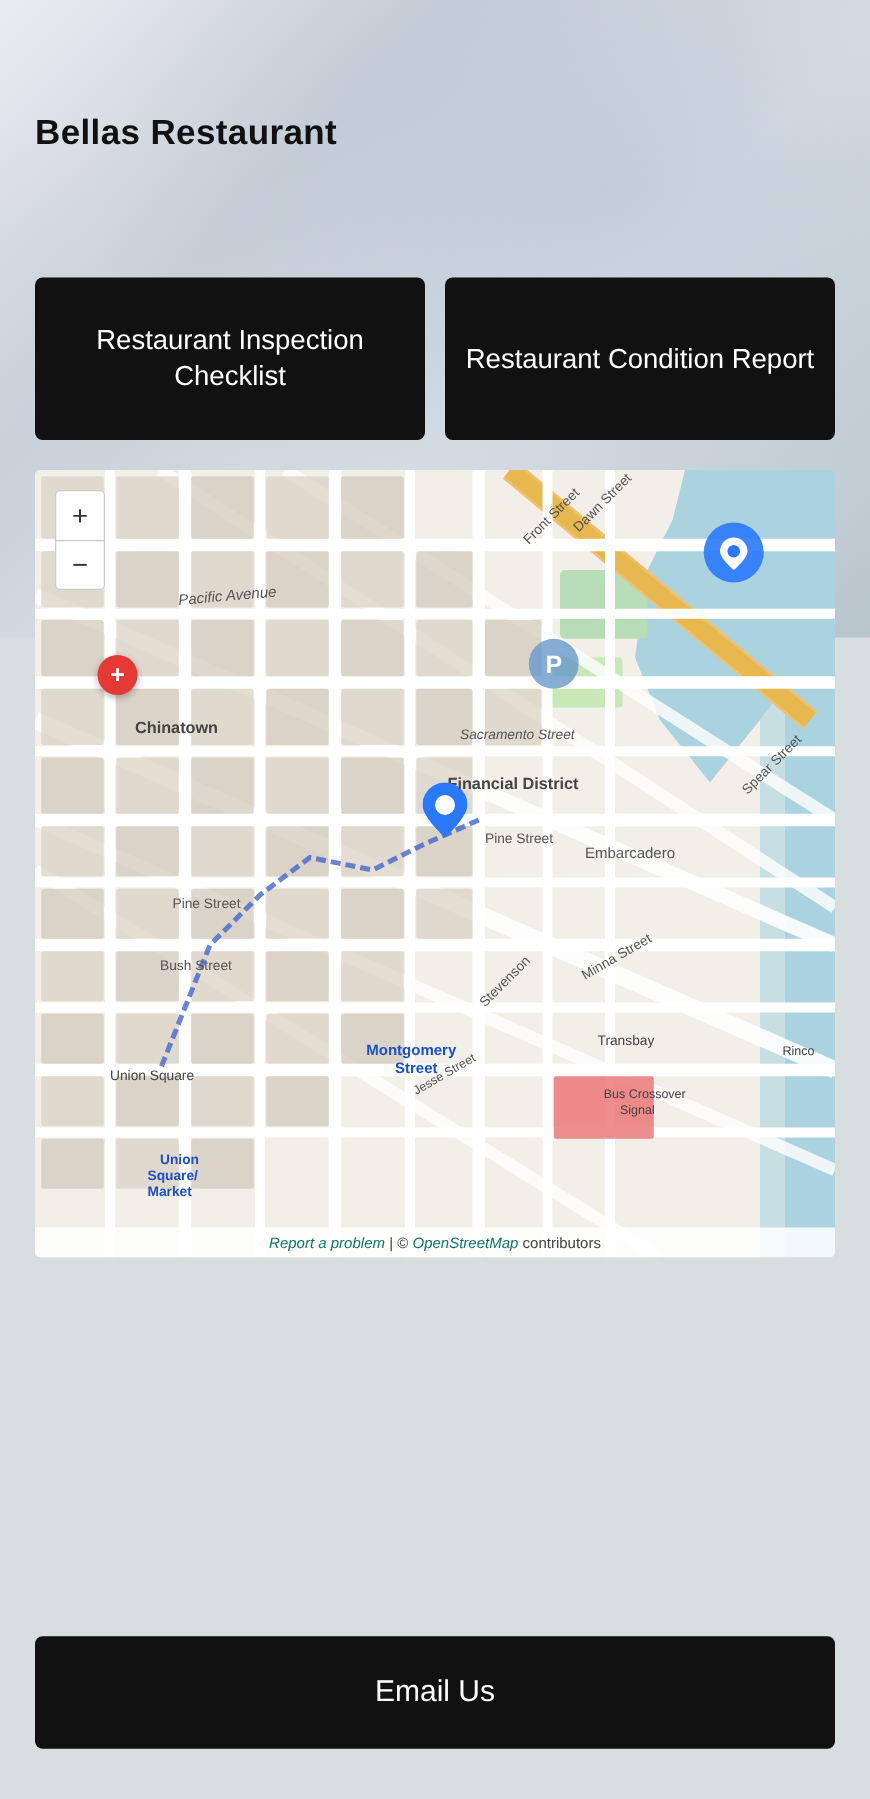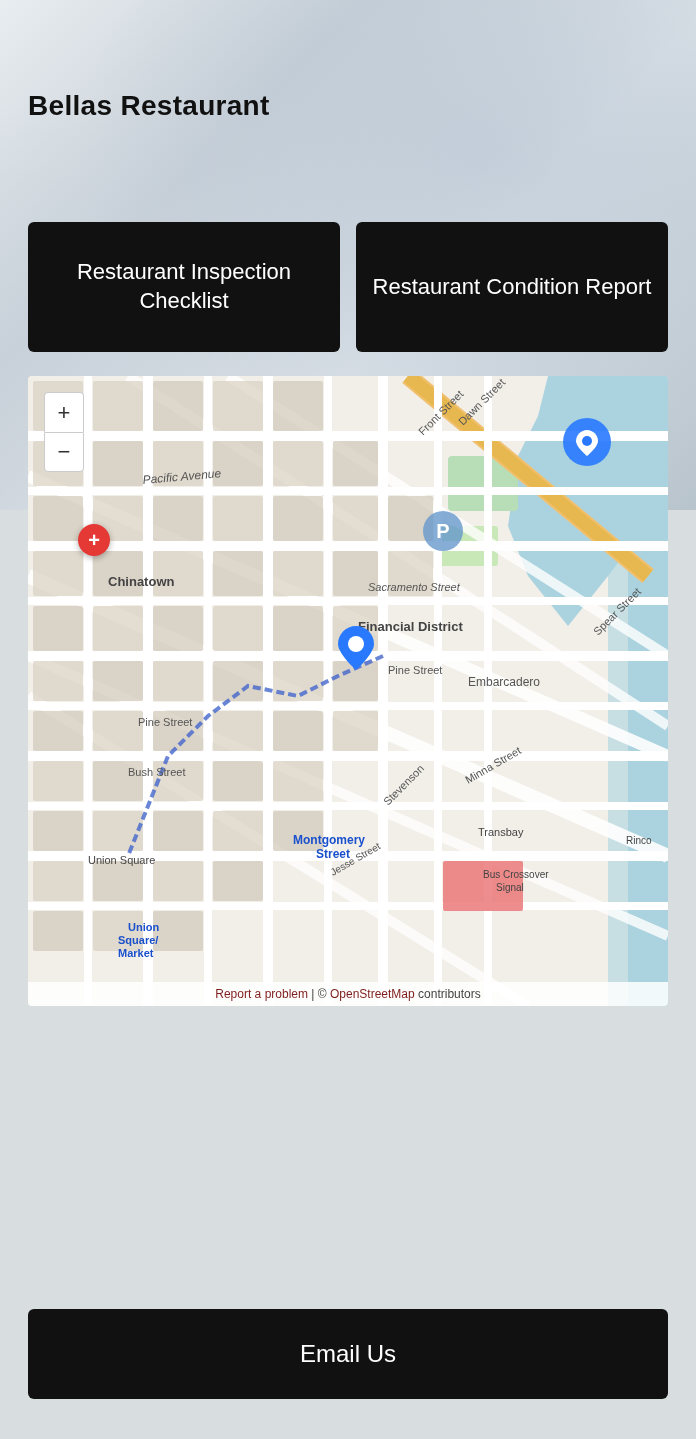--- a/index.html
+++ b/index.html
@@ -183,22 +183,23 @@
       right: 0;
       background: rgba(255,255,255,0.85);
       font-size: 12px;
       color: #444;
       padding: 5px 10px;
       text-align: center;
       z-index: 10;
     }
 
     .map-attribution a {
-      color: #7f1d1d;
+      color: #0f766e;
       text-decoration: none;
+      font-style: italic;
     }
 
     
     .footer-section {
       display: flex;
       gap: 16px;
       padding: 24px 28px 40px 28px;
       margin-top: auto;
     }
 

